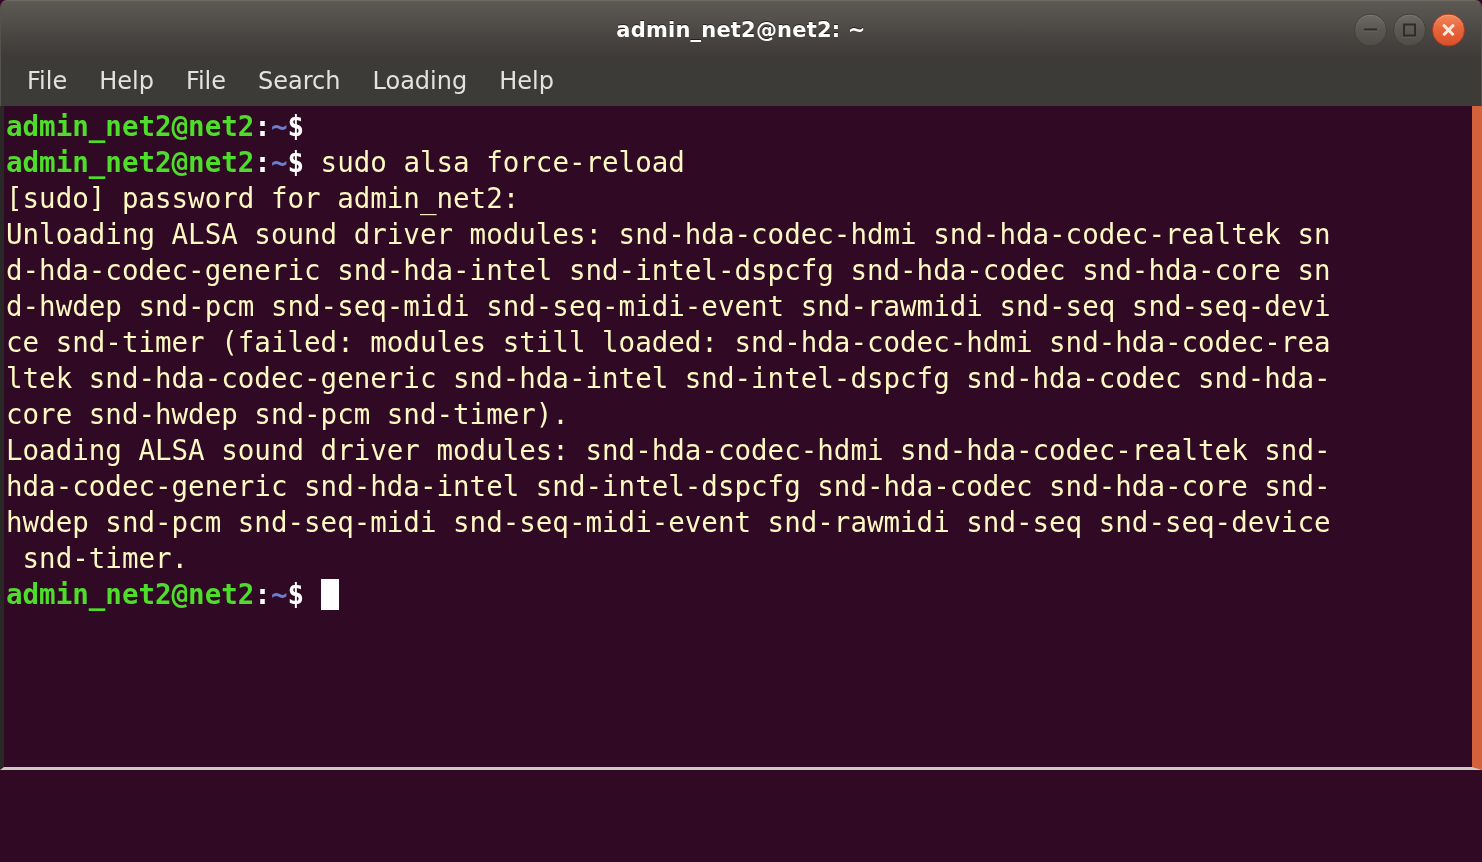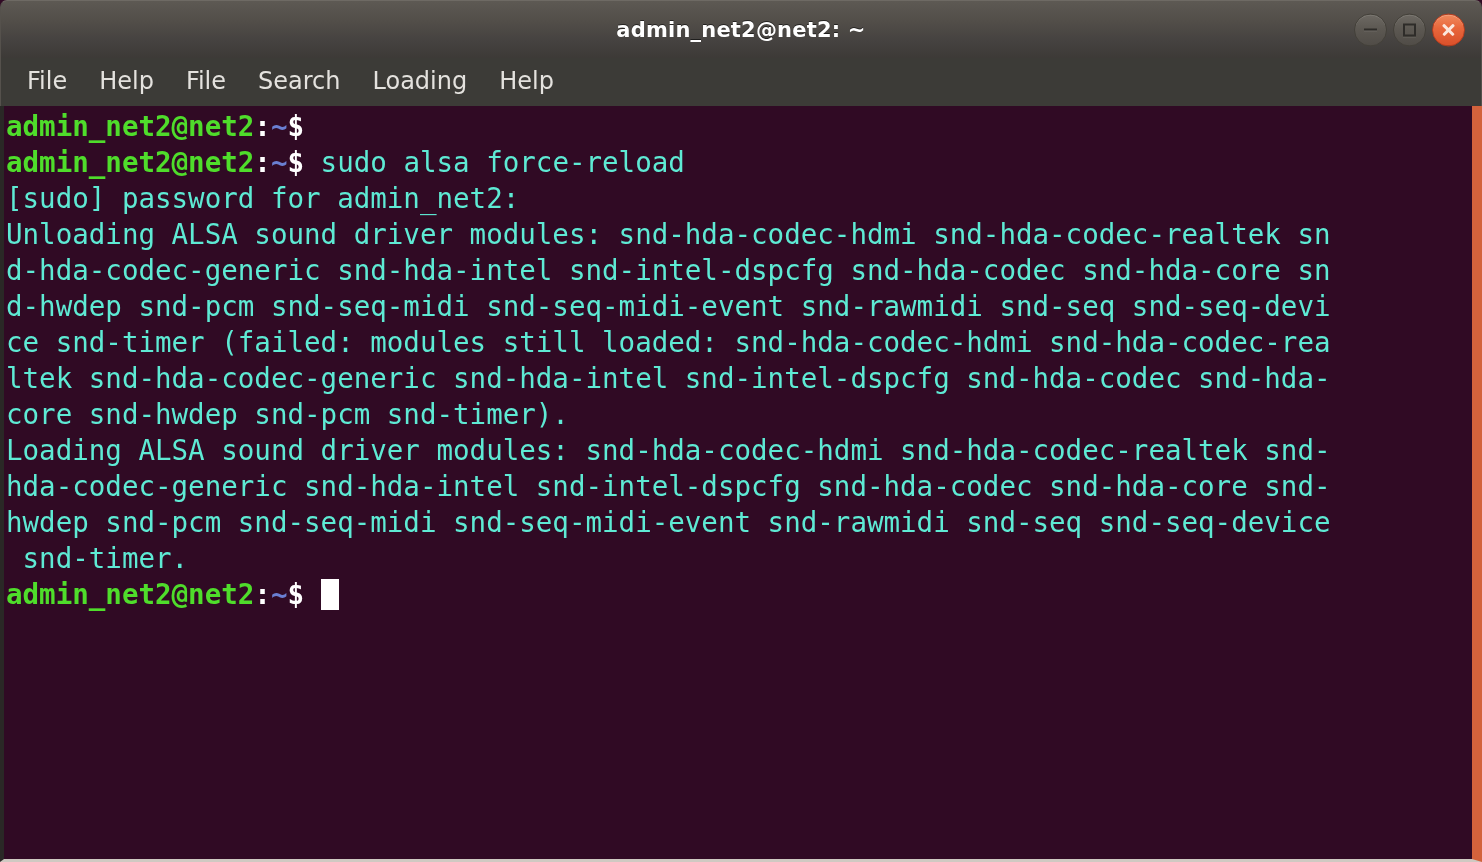--- a/index.html
+++ b/index.html
@@ -127,21 +127,21 @@
     color: #e4e2de;
     padding: 2px 12px 4px 12px;
     white-space: nowrap;
     cursor: default;
     user-select: none;
   }
 
   
   #terminal-body {
     position: relative;
-    height: 756px;
+    height: 664px;
     box-sizing: border-box;
     background: #300a24;
     border-left: 4px solid #2a2826;
     border-right: 10px solid #d3623c;
     border-bottom: 3px solid #cfc9c2;
     overflow: hidden;
   }
   #terminal-screen {
     position: absolute;
     left: 0;
@@ -156,21 +156,21 @@
     white-space: pre;
     letter-spacing: 0px;
   }
   .tline {
     height: 36px;
     white-space: pre;
   }
   .c-green  { color: #4fdd2b; font-weight: bold; }
   .c-white  { color: #ffffff; font-weight: bold; }
   .c-blue   { color: #6a7fd2; font-weight: bold; }
-  .c-plain  { color: #5eead4; }
+  .c-plain  { color: #fef9c3; }
   .cursor-block {
     display: inline-block;
     width: 18px;
     height: 31px;
     background: #ffffff;
     vertical-align: -6px;
   }
 </style>
 </head>
 <body>

